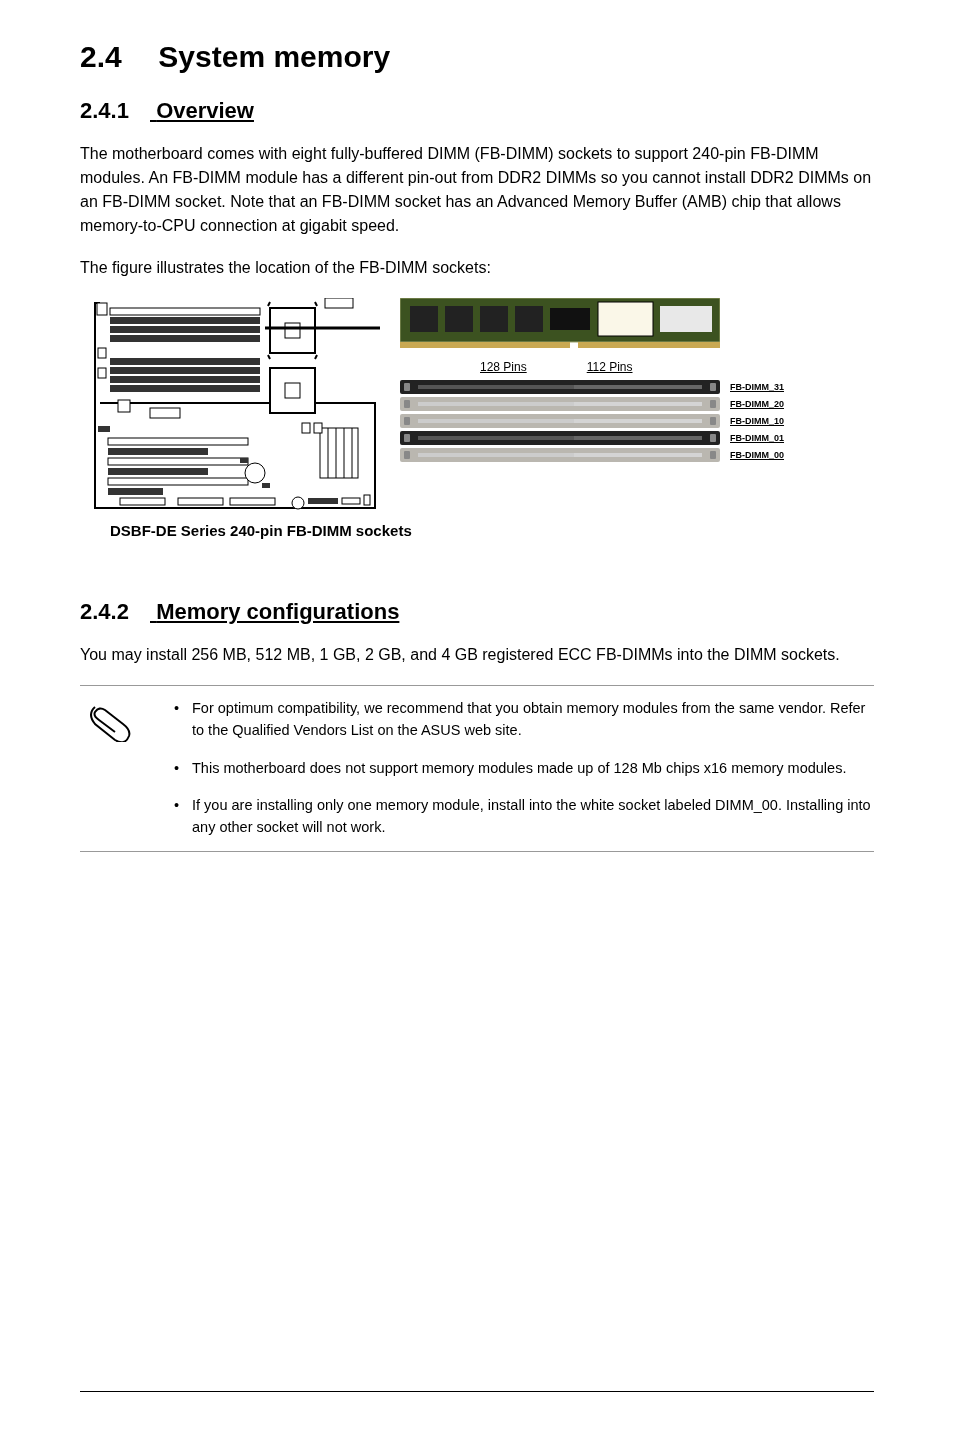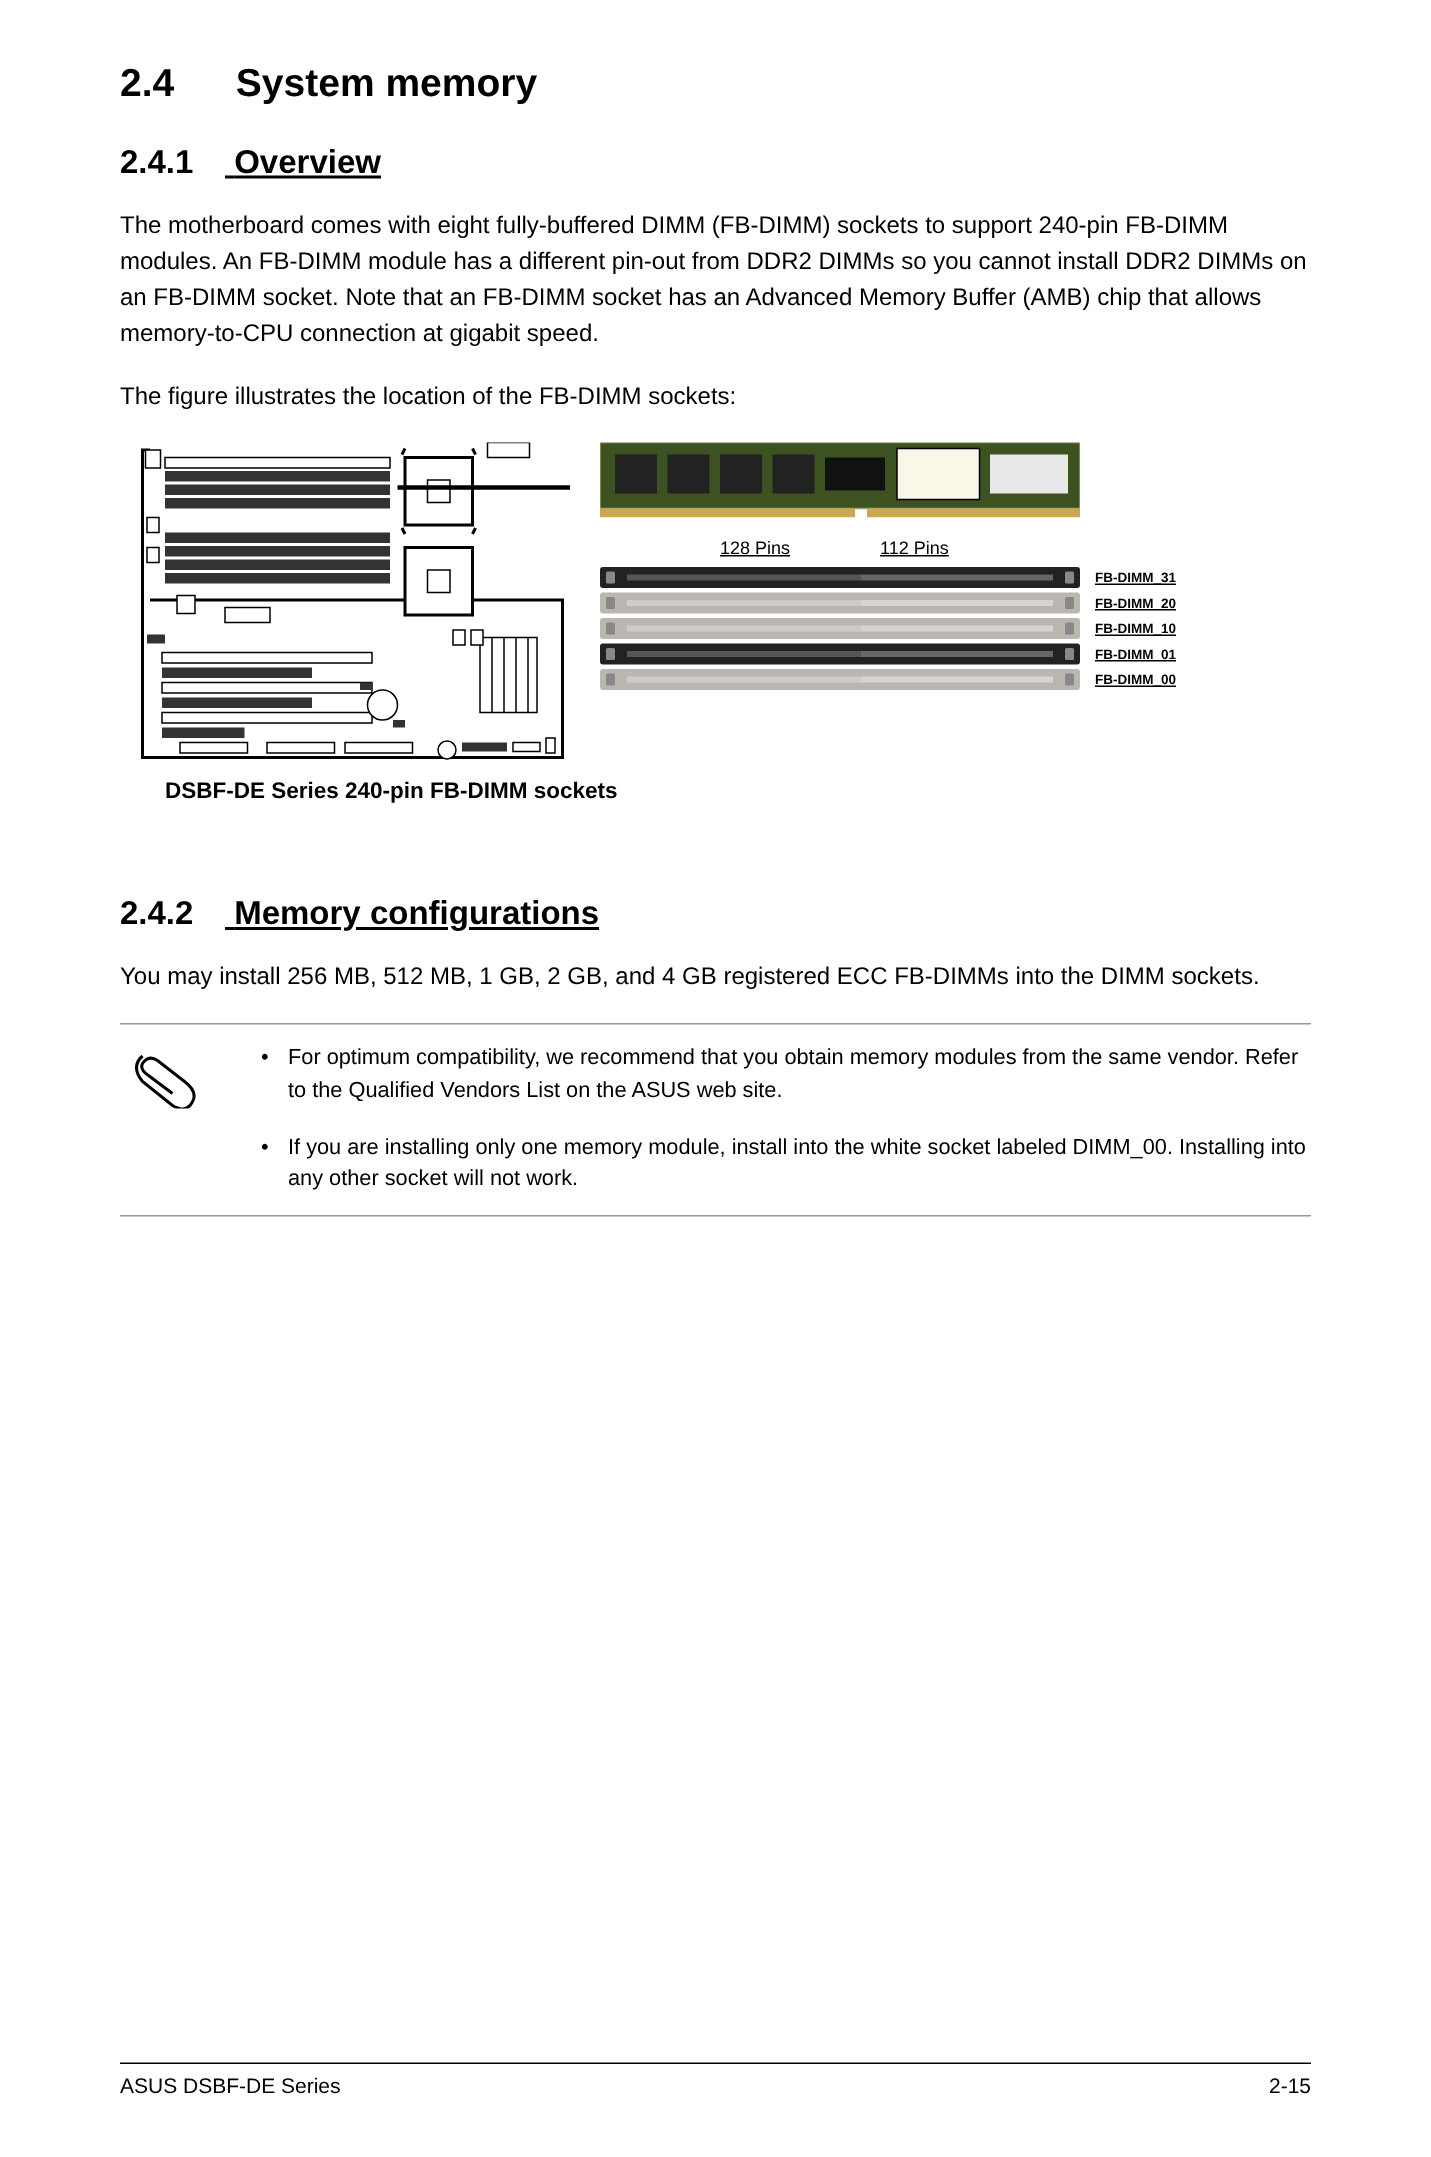--- a/index.html
+++ b/index.html
@@ -9,21 +9,21 @@
     }
     body {
       font-family: Arial, Helvetica, sans-serif;
       background: #fff;
       width: 954px;
       height: 1438px;
       position: relative;
       padding: 40px 80px 40px 80px;
     }
     h1.section-title {
-      font-size: 26px;
+      font-size: 30px;
       font-weight: bold;
       margin-bottom: 24px;
     }
     h2.subsection-title {
       font-size: 22px;
       font-weight: bold;
       margin-bottom: 18px;
       text-decoration: underline;
     }
     p.body-text {
@@ -341,24 +341,21 @@
   <p class="body-text">You may install 256 MB, 512 MB, 1 GB, 2 GB, and 4 GB registered ECC FB-DIMMs into the DIMM sockets.</p>
 
   <div class="note-block">
     <div class="note-icon-container">
       <svg class="note-icon" viewBox="0 0 50 40">
         <path d="M10 5 Q2 12 10 22 L30 38 Q40 44 44 34 Q46 28 38 22 L20 8 Q14 4 10 10 Q8 14 14 18 L30 30" fill="none" stroke="#000" stroke-width="2"></path>
       </svg>
     </div>
     <ul class="note-list">
       <li>For optimum compatibility, we recommend that you obtain memory modules from the same vendor. Refer to the Qualified Vendors List on the ASUS web site.</li>
+      <li>This motherboard does not support memory modules made up of 128 Mb chips x16 memory modules.</li>
       <li>If you are installing only one memory module, install into the white socket labeled DIMM_00. Installing into any other socket will not work.</li>
     </ul>
   </div>
 </div>
 
 <div class="footer">
   <div class="footer-line"></div>
-  <div class="footer-row">
-    <span>ASUS DSBF-DE Series</span>
-    <span>2-15</span>
-  </div>
 </div>
 
 </body></html>

